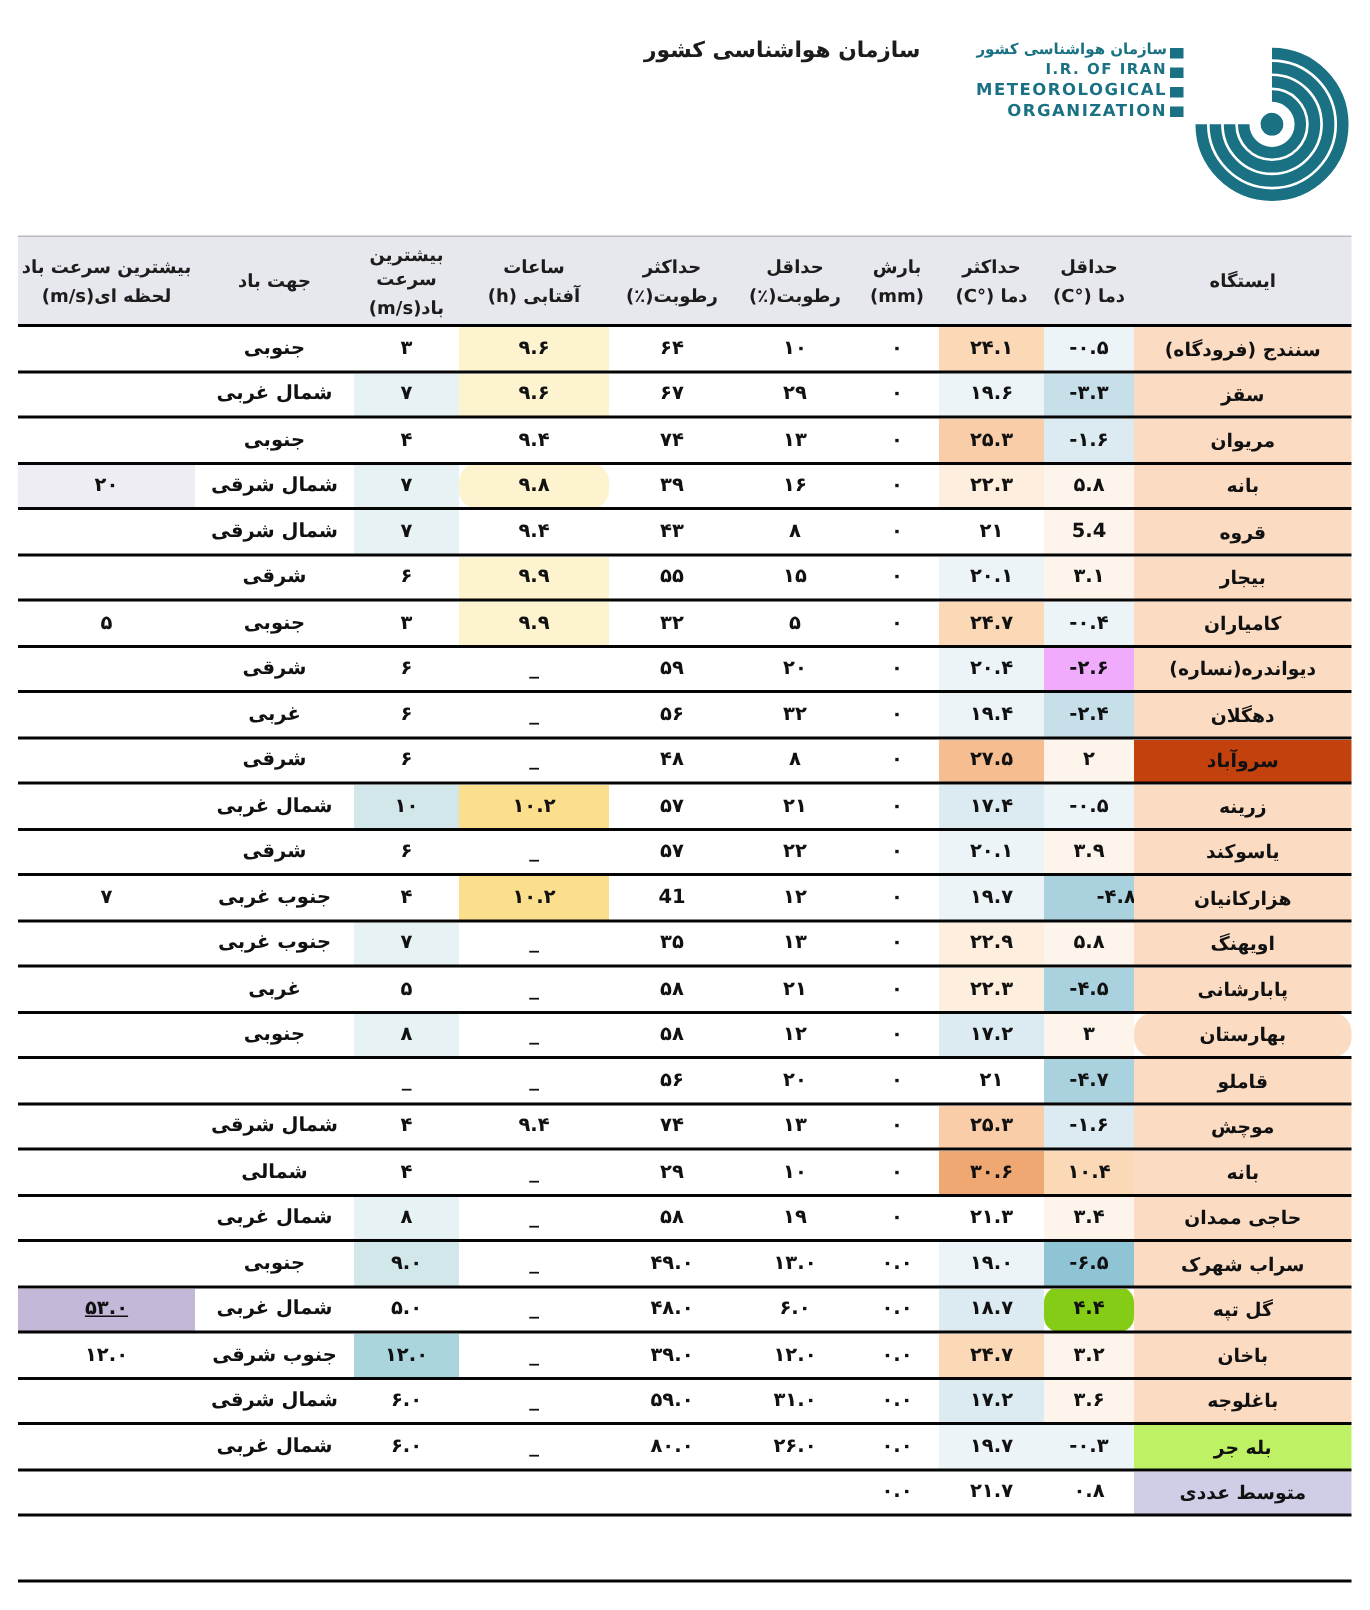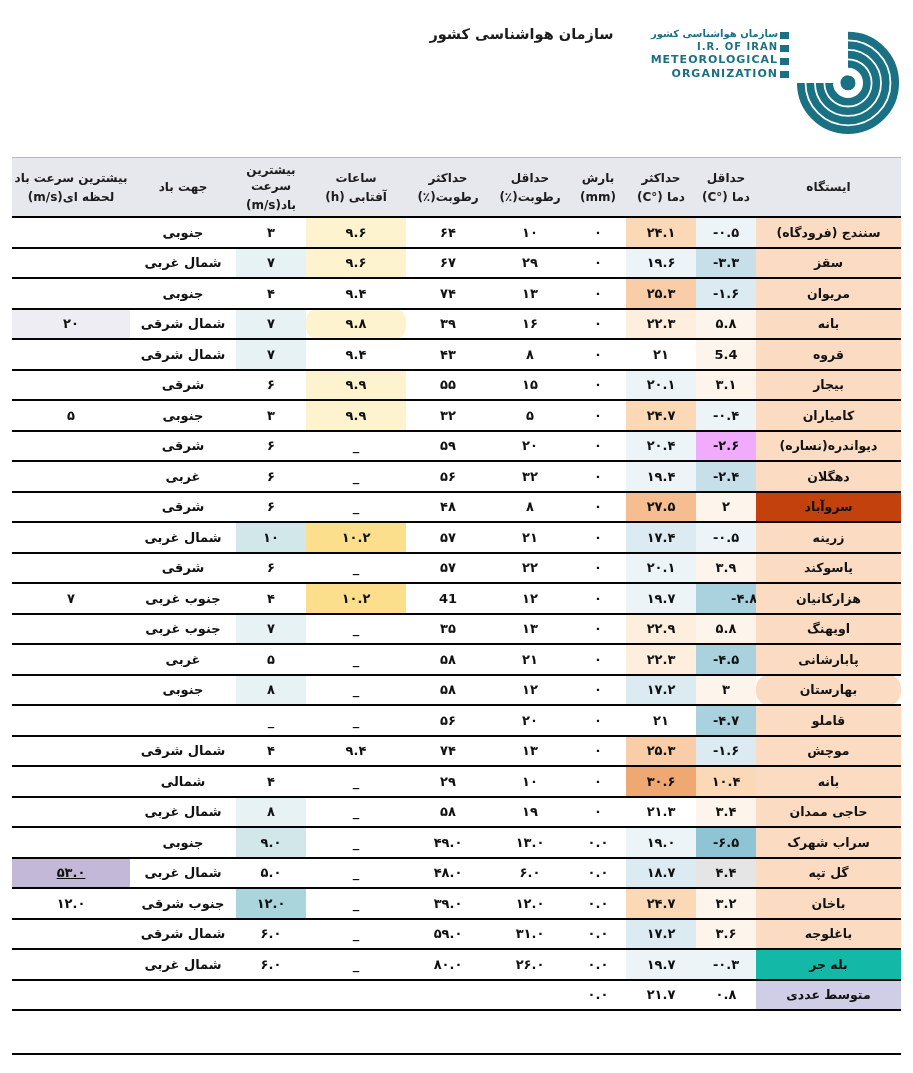--- a/index.html
+++ b/index.html
@@ -394,21 +394,21 @@
           <td dir="ltr">۰.۰</td>
           <td dir="ltr">۱۳.۰</td>
           <td dir="ltr">۴۹.۰</td>
           <td dir="ltr">_</td>
           <td dir="ltr" style="background: rgb(210, 231, 233);">۹.۰</td>
           <td dir="rtl">جنوبی</td>
           <td dir="ltr"></td>
         </tr>
         <tr>
           <td class="station" dir="rtl" style="background: rgb(251, 220, 195);">گل تپه</td>
-          <td dir="ltr" style="background: #e5e5e5;">۴.۴</td>
+          <td dir="ltr" style="background: #84cc16; border-radius: 10px;">۴.۴</td>
           <td dir="ltr" style="background: rgb(220, 235, 242);">۱۸.۷</td>
           <td dir="ltr">۰.۰</td>
           <td dir="ltr">۶.۰</td>
           <td dir="ltr">۴۸.۰</td>
           <td dir="ltr">_</td>
           <td dir="ltr">۵.۰</td>
           <td dir="rtl">شمال غربی</td>
           <td dir="ltr" style="background: rgb(195, 184, 216); text-decoration: underline;">۵۳.۰</td>
         </tr>
         <tr>
@@ -429,21 +429,21 @@
           <td dir="ltr" style="background: rgb(220, 235, 242);">۱۷.۲</td>
           <td dir="ltr">۰.۰</td>
           <td dir="ltr">۳۱.۰</td>
           <td dir="ltr">۵۹.۰</td>
           <td dir="ltr">_</td>
           <td dir="ltr">۶.۰</td>
           <td dir="rtl">شمال شرقی</td>
           <td dir="ltr"></td>
         </tr>
         <tr>
-          <td class="station" dir="rtl" style="background: #14b8a6; margin-top: 43px;">بله جر</td>
+          <td class="station" dir="rtl" style="background: #bef264; margin-top: 43px;">بله جر</td>
           <td dir="ltr" style="background: rgb(237, 244, 248);">-۰.۳</td>
           <td dir="ltr" style="background: rgb(237, 244, 248);">۱۹.۷</td>
           <td dir="ltr">۰.۰</td>
           <td dir="ltr">۲۶.۰</td>
           <td dir="ltr">۸۰.۰</td>
           <td dir="ltr">_</td>
           <td dir="ltr">۶.۰</td>
           <td dir="rtl">شمال غربی</td>
           <td dir="ltr"></td>
         </tr>

